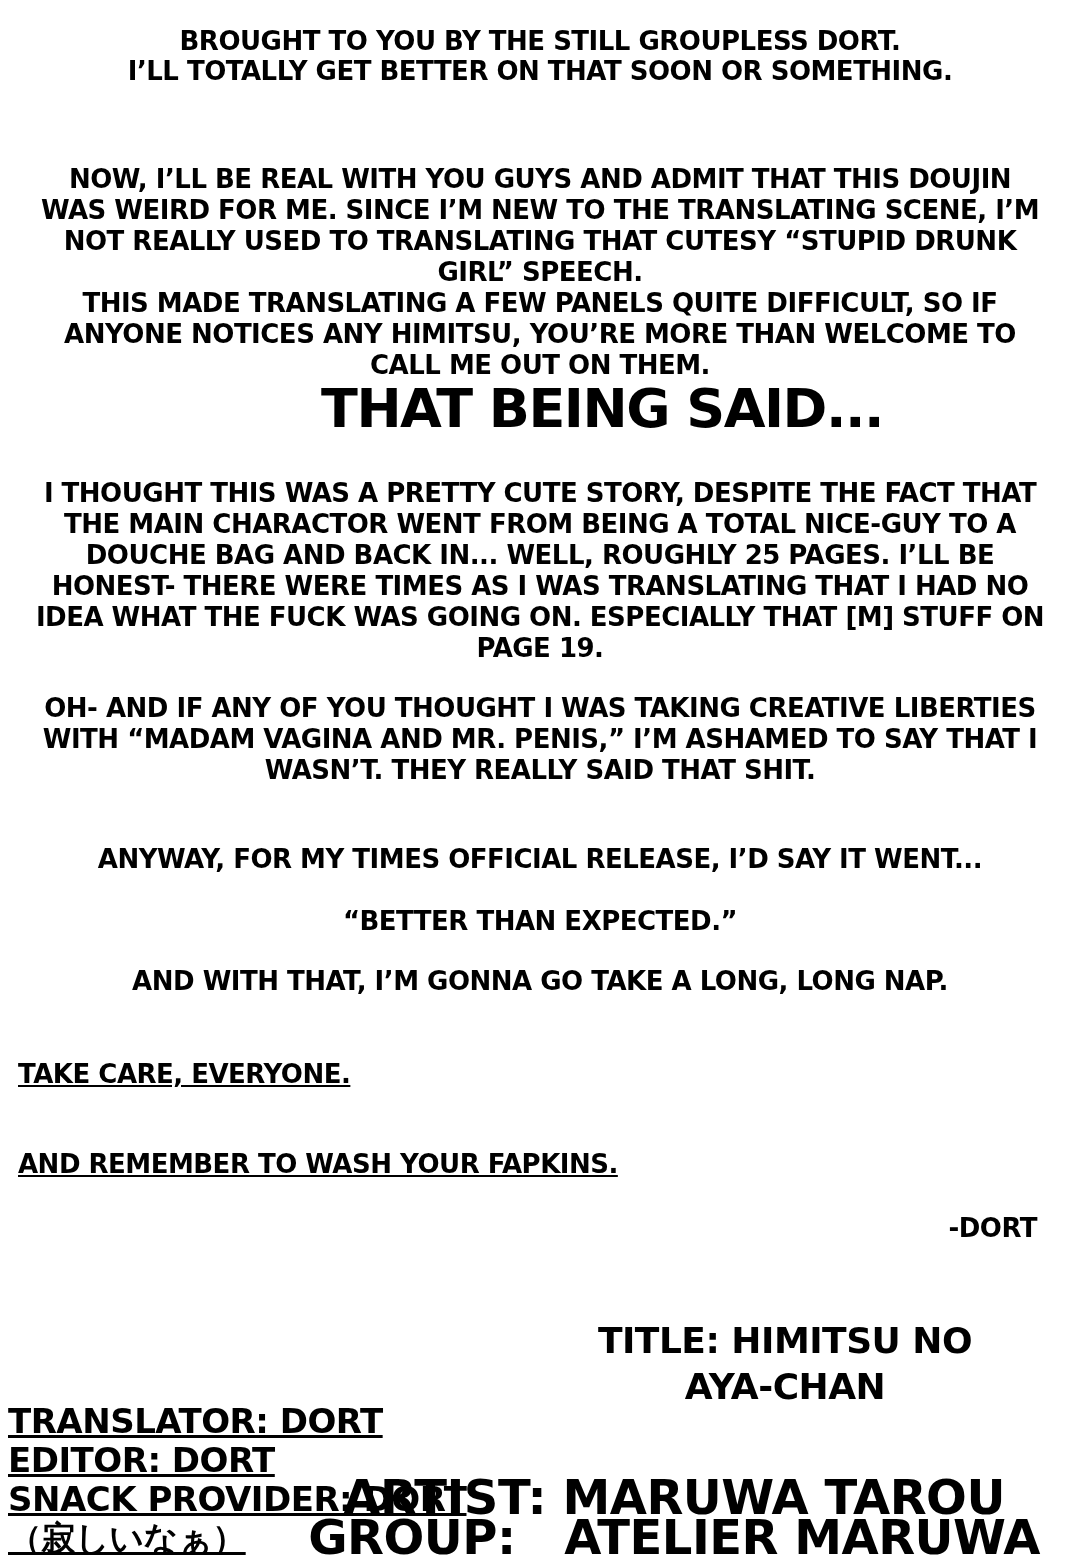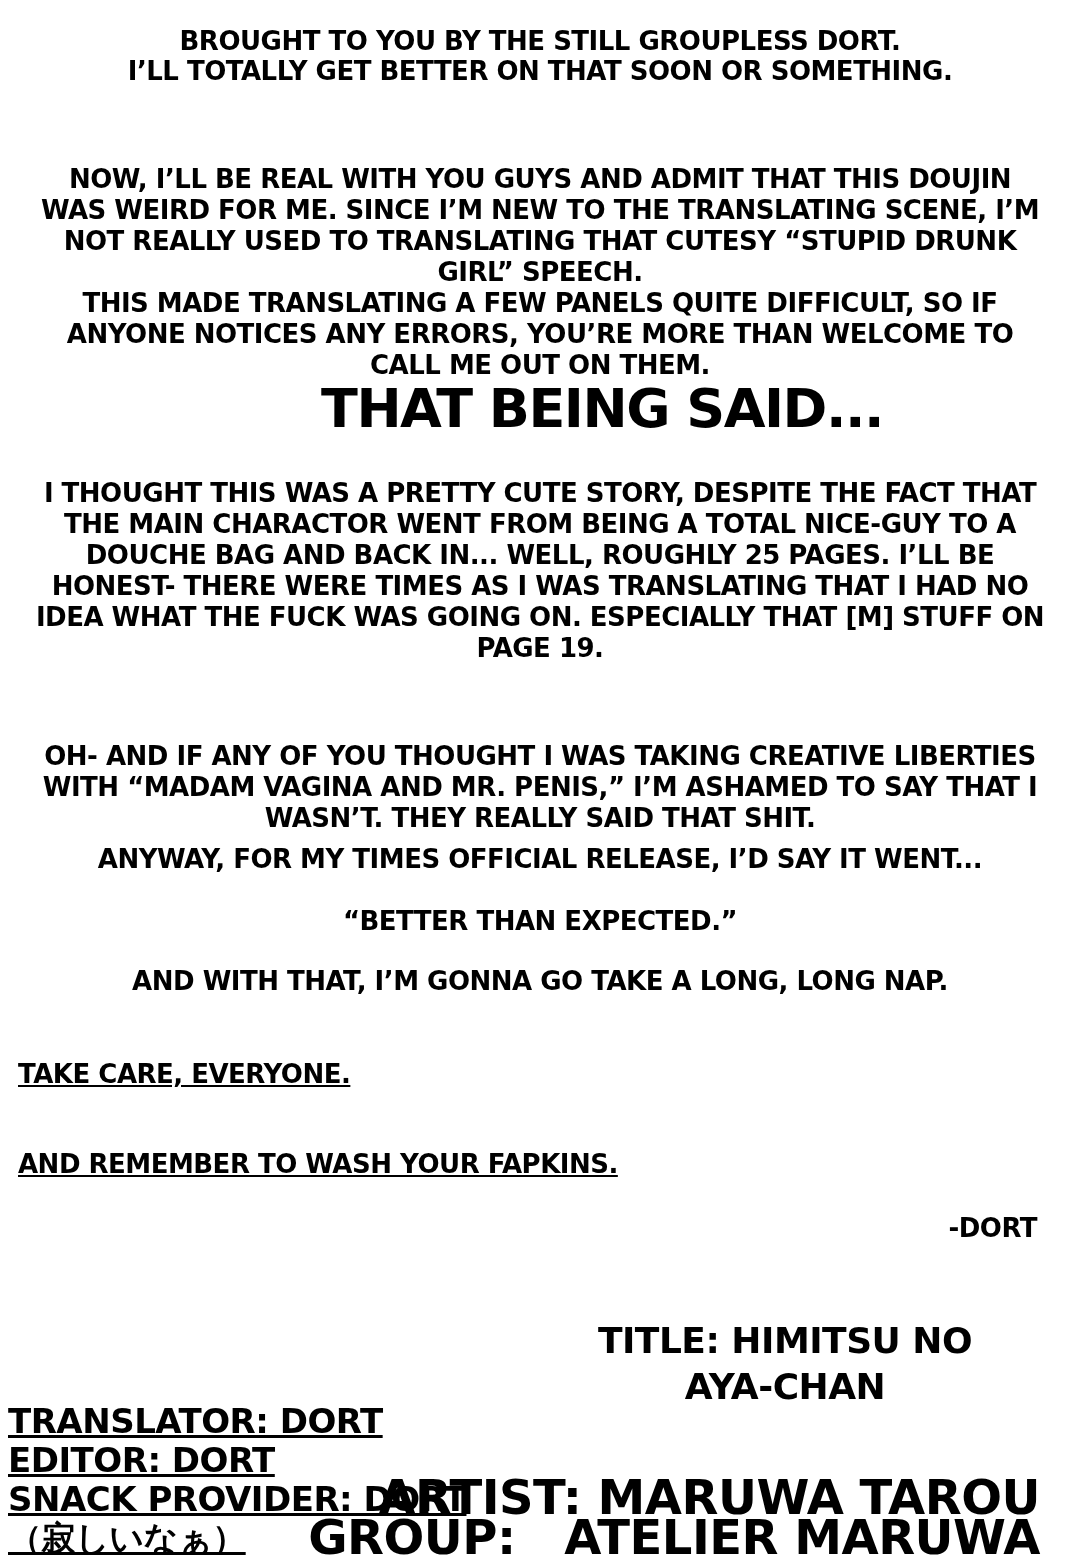--- a/index.html
+++ b/index.html
@@ -60,56 +60,56 @@
     line-height: 39px;
     letter-spacing: -0.5px;
   }
   
   .artist-text .line {
     font-size: 48px;
     line-height: 40px;
     letter-spacing: -0.5px;
   }
   .left-align { text-align: left; text-decoration: underline; }
-  .right-align { text-align: right; }
+  .right-align { text-align: center; }
 </style>
 </head>
 <body>
 
 <div class="page">
 
   <div class="block center body-text tight" style="top: 26px;">
     <div class="line">BROUGHT TO YOU BY THE STILL GROUPLESS DORT.</div>
     <div class="line">I’LL TOTALLY GET BETTER ON THAT SOON OR SOMETHING.</div>
   </div>
 
   <div class="block center body-text" style="top: 118px; margin-top: 46px;">
     <div class="line">NOW, I’LL BE REAL WITH YOU GUYS AND ADMIT THAT THIS DOUJIN</div>
     <div class="line">WAS WEIRD FOR ME. SINCE I’M NEW TO THE TRANSLATING SCENE, I’M</div>
     <div class="line">NOT REALLY USED TO TRANSLATING THAT CUTESY “STUPID DRUNK</div>
     <div class="line">GIRL” SPEECH.</div>
     <div class="line">THIS MADE TRANSLATING A FEW PANELS QUITE DIFFICULT, SO IF</div>
-    <div class="line">ANYONE NOTICES ANY ERRORS, YOU’RE MORE THAN WELCOME TO</div>
+    <div class="line">ANYONE NOTICES ANY HIMITSU, YOU’RE MORE THAN WELCOME TO</div>
     <div class="line">CALL ME OUT ON THEM.</div>
   </div>
 
   <div class="block center heading-text" style="top: 378px; transform: translateX(62px);">
     <div class="line">THAT BEING SAID...</div>
   </div>
 
   <div class="block center body-text" style="top: 478px;">
     <div class="line">I THOUGHT THIS WAS A PRETTY CUTE STORY, DESPITE THE FACT THAT</div>
     <div class="line">THE MAIN CHARACTOR WENT FROM BEING A TOTAL NICE-GUY TO A</div>
     <div class="line">DOUCHE BAG AND BACK IN... WELL, ROUGHLY 25 PAGES. I’LL BE</div>
     <div class="line">HONEST- THERE WERE TIMES AS I WAS TRANSLATING THAT I HAD NO</div>
     <div class="line">IDEA WHAT THE FUCK WAS GOING ON. ESPECIALLY THAT [M] STUFF ON</div>
     <div class="line">PAGE 19.</div>
   </div>
 
-  <div class="block center body-text" style="top: 693px; margin-top: 48px;">
+  <div class="block center body-text" style="top: 693px;">
     <div class="line">OH- AND IF ANY OF YOU THOUGHT I WAS TAKING CREATIVE LIBERTIES</div>
     <div class="line">WITH “MADAM VAGINA AND MR. PENIS,” I’M ASHAMED TO SAY THAT I</div>
     <div class="line">WASN’T. THEY REALLY SAID THAT SHIT.</div>
   </div>
 
   <div class="block center body-text" style="top: 844px;">
     <div class="line">ANYWAY, FOR MY TIMES OFFICIAL RELEASE, I’D SAY IT WENT...</div>
   </div>
 
   <div class="block center body-text" style="top: 906px;">

